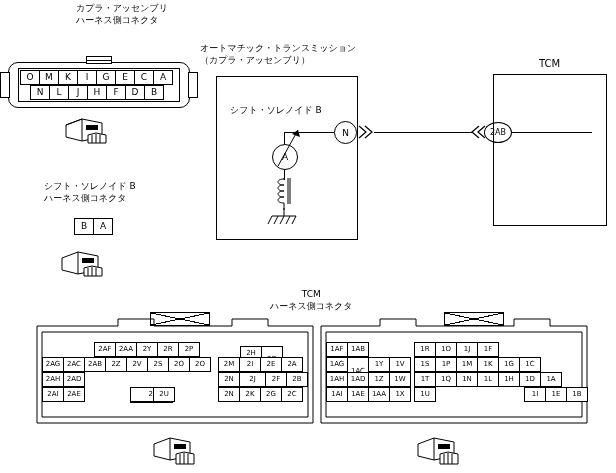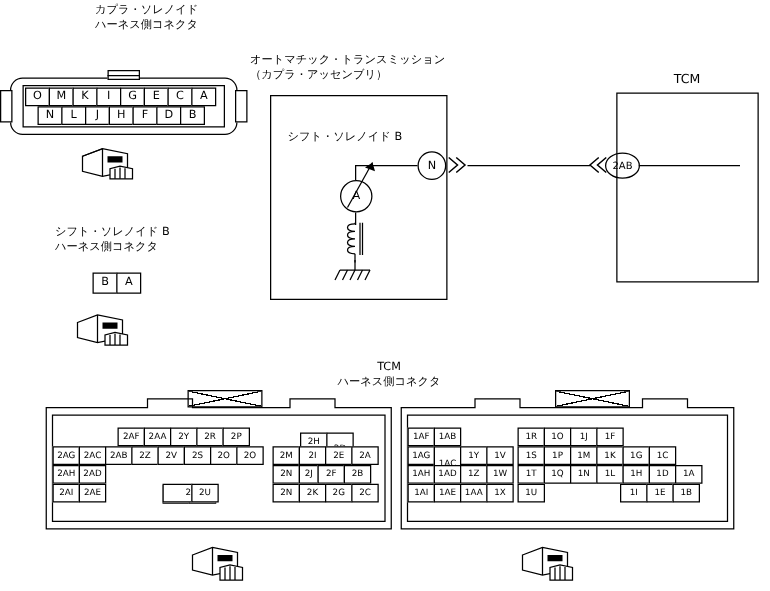--- a/index.html
+++ b/index.html
@@ -21,21 +21,21 @@
   .circ{position:absolute;border:1px solid #000;border-radius:50%;box-sizing:border-box;display:flex;align-items:center;justify-content:center;font-size:9px;background:#fff;}
   .ell{position:absolute;border:1px solid #000;border-radius:50%;box-sizing:border-box;display:flex;align-items:center;justify-content:center;font-size:8px;background:#fff;}
   .xbox{position:absolute;border:1px solid #000;box-sizing:border-box;}
   .xbox:before,.xbox:after{content:"";position:absolute;left:0;top:0;width:100%;height:100%;}
   .xbox:before{background:linear-gradient(to top right,transparent calc(50% - 0.5px),#000 calc(50% - 0.5px),#000 calc(50% + 0.5px),transparent calc(50% + 0.5px));}
   .xbox:after{background:linear-gradient(to bottom right,transparent calc(50% - 0.5px),#000 calc(50% - 0.5px),#000 calc(50% + 0.5px),transparent calc(50% + 0.5px));}
 </style>
 </head>
 <body>
 
-<div class="lbl" style="left:76px;top:2px;">カプラ・ソレノイド
+<div class="lbl" style="left:76px;top:2px;">カプラ・アッセンブリ
 ハーネス側コネクタ</div>
 
 <div id="kapura-shell"></div>
 <div class="tab" style="left:0px;top:72px;width:10px;height:26px;"></div>
 <div class="tab" style="left:188px;top:72px;width:10px;height:26px;"></div>
 <div class="tab" style="left:86px;top:56px;width:26px;height:8px;"></div>
 <div class="ln" style="left:86px;top:60px;width:26px;height:1px;"></div>
 
 <div id="kapura-inner"></div>
 
@@ -195,21 +195,21 @@
   <div class="cell" style="width:22px;height:27px;">2D</div>
 </div>
 <div class="cellrow" style="left:218px;top:357px;">
   <div class="cell" style="width:22px;height:15px;">2M</div>
   <div class="cell" style="width:22px;height:15px;">2I</div>
   <div class="cell" style="width:22px;height:15px;">2E</div>
   <div class="cell" style="width:22px;height:15px;">2A</div>
 </div>
 <div class="cellrow" style="left:218px;top:372px;">
   <div class="cell" style="width:22px;height:15px;">2N</div>
-  <div class="cell" style="width:16px;height:15px;">2J</div>
+  <div class="cell" style="width:27px;height:15px;">2J</div>
   <div class="cell" style="width:22px;height:15px;">2F</div>
   <div class="cell" style="width:22px;height:15px;">2B</div>
 </div>
 <div class="cellrow" style="left:218px;top:387px;">
   <div class="cell" style="width:22px;height:15px;">2N</div>
   <div class="cell" style="width:22px;height:15px;">2K</div>
   <div class="cell" style="width:22px;height:15px;">2G</div>
   <div class="cell" style="width:22px;height:15px;">2C</div>
 </div>
 
@@ -255,21 +255,21 @@
   <div class="cell" style="width:22px;height:15px;">1Q</div>
   <div class="cell" style="width:22px;height:15px;">1N</div>
   <div class="cell" style="width:22px;height:15px;">1L</div>
   <div class="cell" style="width:22px;height:15px;">1H</div>
   <div class="cell" style="width:22px;height:15px;">1D</div>
   <div class="cell" style="width:22px;height:15px;">1A</div>
 </div>
 <div class="cellrow" style="left:414px;top:387px;">
   <div class="cell" style="width:22px;height:15px;">1U</div>
 </div>
-<div class="cellrow" style="left:496px;top:387px;">
+<div class="cellrow" style="left:524px;top:387px;">
   <div class="cell" style="width:22px;height:15px;">1I</div>
   <div class="cell" style="width:22px;height:15px;">1E</div>
   <div class="cell" style="width:22px;height:15px;">1B</div>
 </div>
 
 <div class="hand" style="left:150px;top:432px;">
 <svg width="52" height="34" viewBox="0 0 52 34">
   <polygon points="4,12 20,6 40,10 40,24 20,28 4,24" fill="#fff" stroke="#000" stroke-width="1"></polygon>
   <polyline points="20,6 20,28" fill="none" stroke="#000" stroke-width="1"></polyline>
   <rect x="24" y="12" width="12" height="5" fill="#000"></rect>

